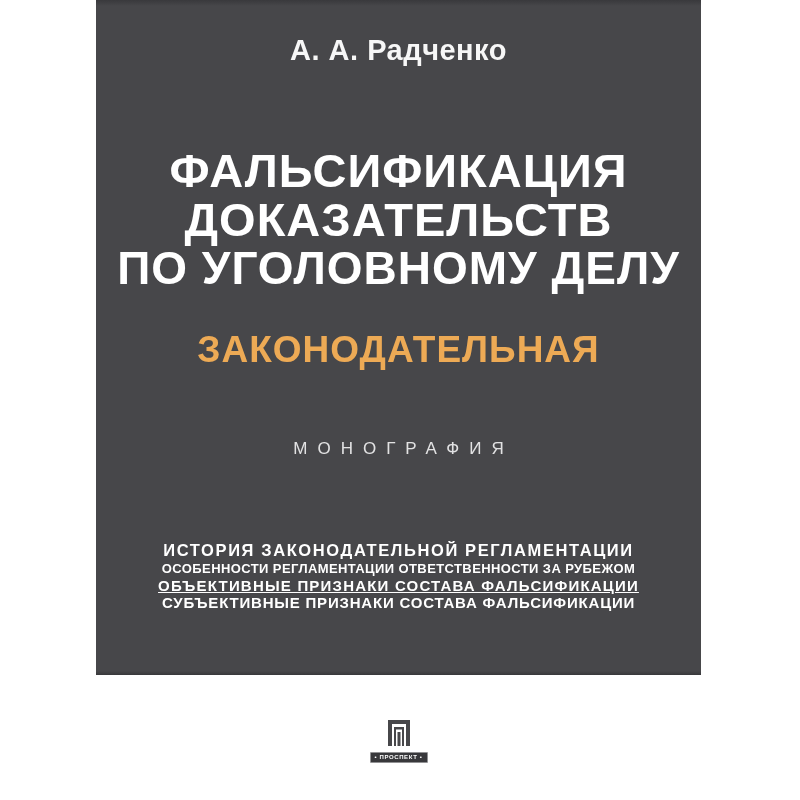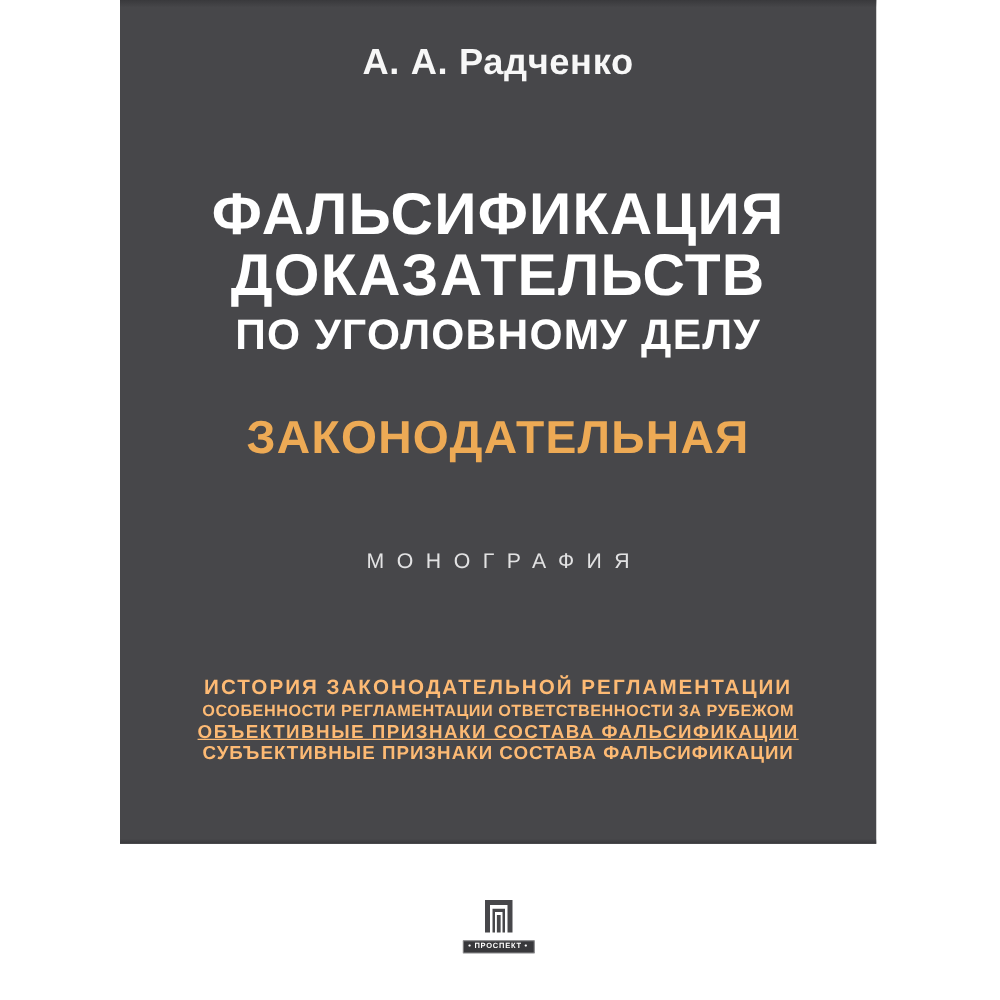--- a/index.html
+++ b/index.html
@@ -61,21 +61,21 @@
     text-align: center;
     font-weight: bold;
   }
   .title-line-1, .title-line-2 {
     font-size: 47px;
     line-height: 49px;
     color: #ffffff;
     letter-spacing: 1px;
   }
   .title-line-3 {
-    font-size: 34px;
+    font-size: 46px;
     line-height: 49px;
     color: #ffffff;
     letter-spacing: 1px;
   }
   .subtitle-line-1 {
     font-size: 37px;
     line-height: 41px;
     color: #edaa55;
     letter-spacing: 1px;
     margin-top: 36px;
@@ -99,21 +99,21 @@
     font-weight: normal;
     letter-spacing: 10px;
   }
   .topics {
     position: absolute;
     top: 541px;
     left: 0;
     width: 100%;
     text-align: center;
     font-weight: bold;
-    color: #fdba74;
+    color: #ffffff;
   }
   .topic-1 { font-size: 16.5px; line-height: 19px; letter-spacing: 1.6px; }
   .topic-2 { font-size: 13px;   line-height: 17px; letter-spacing: 0.4px; }
   .topic-3 { font-size: 15px;   line-height: 17px; letter-spacing: 1.2px; text-decoration: underline; }
   .topic-4 { font-size: 15px;   line-height: 17px; letter-spacing: 0.8px; }
   .topic-5 { font-size: 14px;   line-height: 16px; letter-spacing: 0.6px; }
   .publisher {
     position: absolute;
     top: 712px;
     left: 50%;

